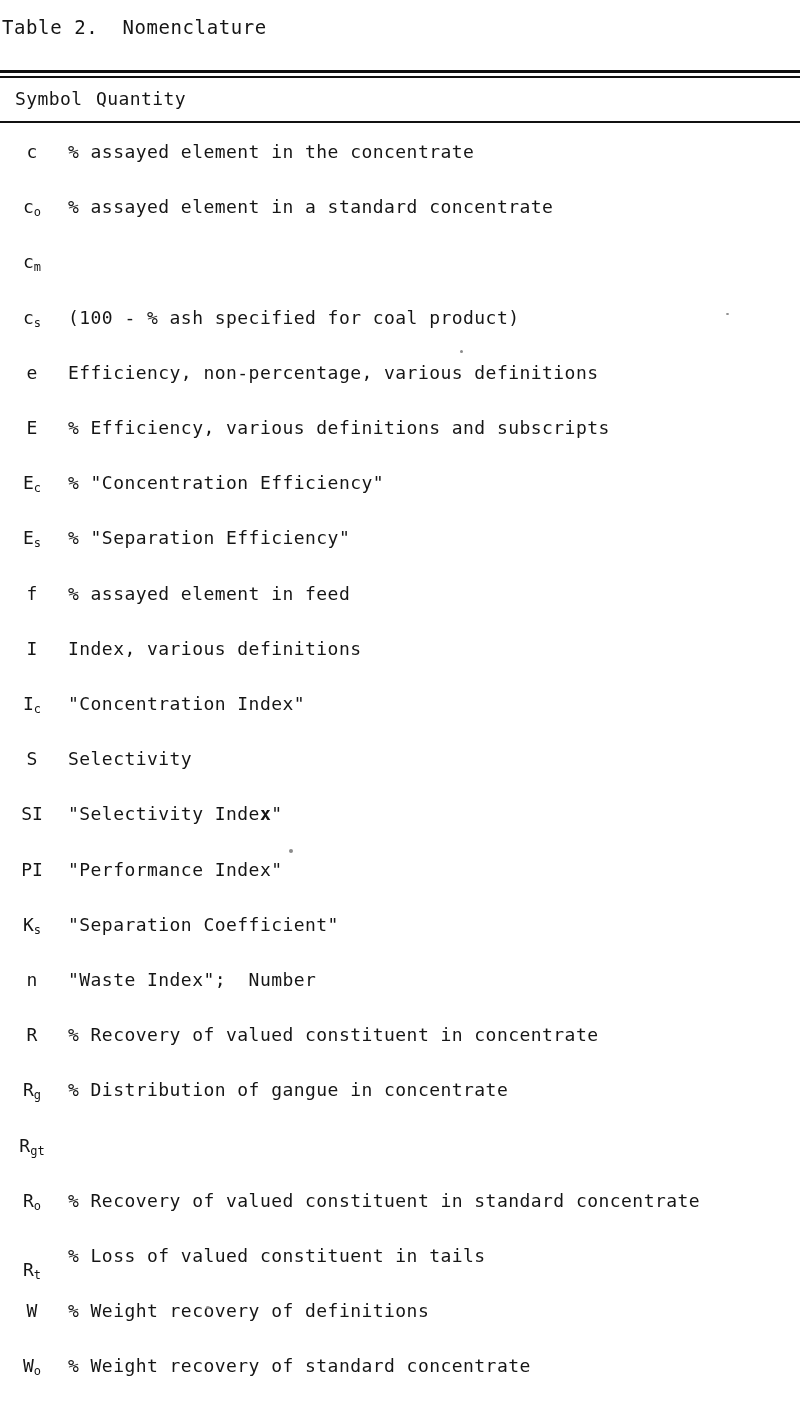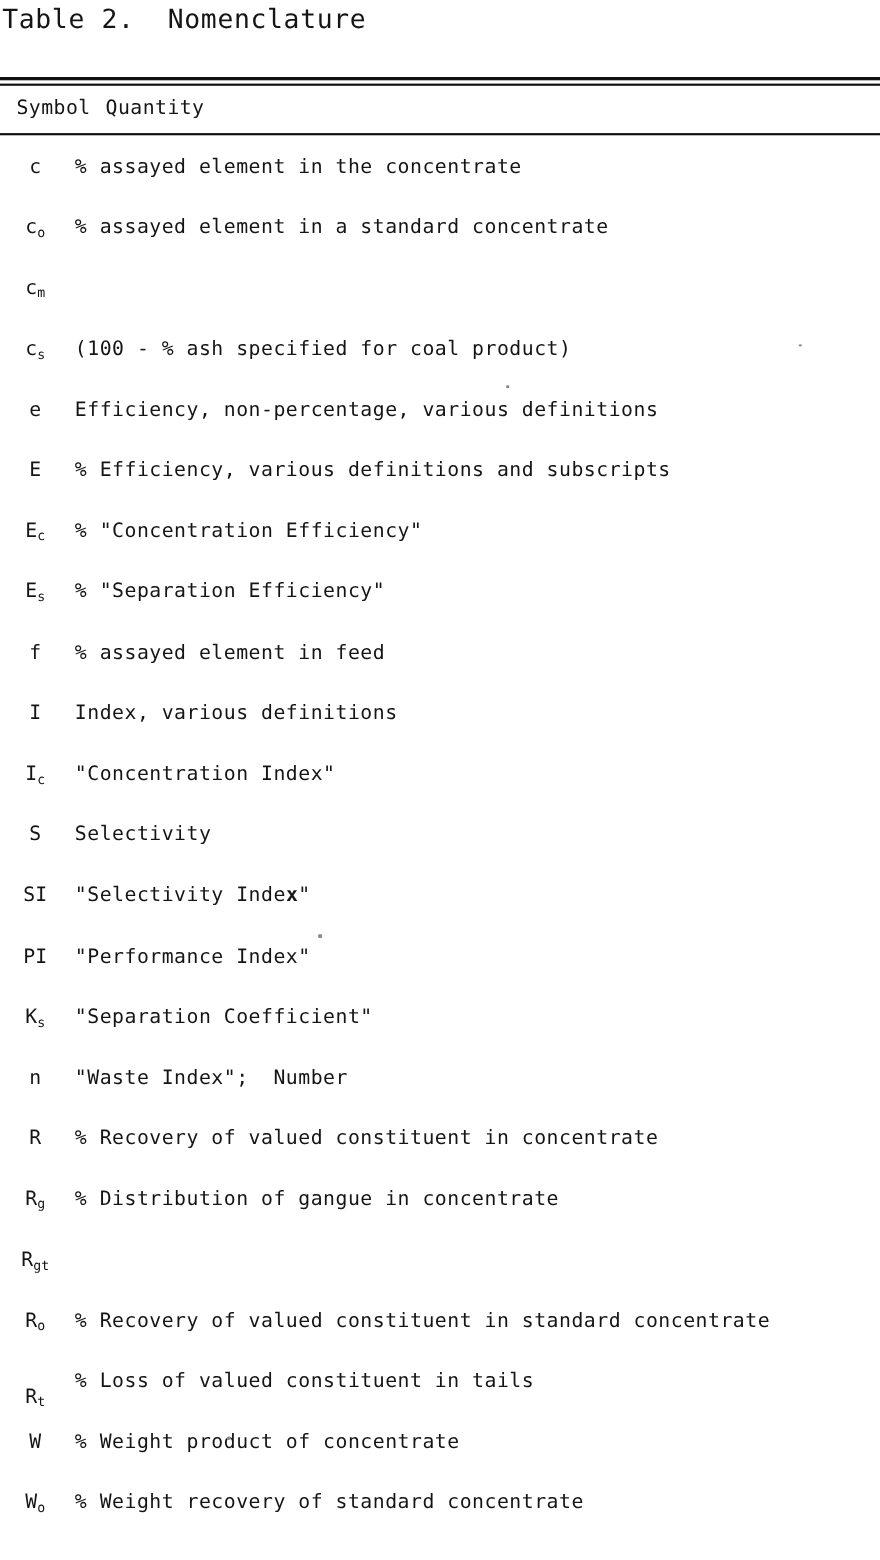--- a/index.html
+++ b/index.html
@@ -22,22 +22,22 @@
     position: relative;
     width: 800px;
     height: 1418px;
     box-sizing: border-box;
   }
 
   
   .table-title {
     position: absolute;
     left: 2px;
-    top: 5px;
-    font-size: 24px;
+    top: 18px;
+    font-size: 19px;
     letter-spacing: 0.6px;
     white-space: pre;
     line-height: 1;
   }
 
   
   .rule {
     position: absolute;
     left: 0;
     width: 800px;
@@ -192,21 +192,21 @@
       <div class="row" style="top: 1191.8px; padding-left: 21px;">
         <div class="sym">R<sub>o</sub></div>
         <div class="qty">% Recovery of valued constituent in standard concentrate</div>
       </div>
       <div class="row" style="top: 1247px;">
         <div class="sym low">R<sub>t</sub></div>
         <div class="qty">% Loss of valued constituent in tails</div>
       </div>
       <div class="row" style="top: 1302.2px;">
         <div class="sym">W</div>
-        <div class="qty">% Weight product of concentrate</div>
+        <div class="qty">% Weight recovery of definitions</div>
       </div>
       <div class="row" style="top: 1357.4px;">
         <div class="sym">W<sub>o</sub></div>
         <div class="qty">% Weight recovery of standard concentrate</div>
       </div>
     </div>
 
   <div class="speck" style="left:726px; top:313px; width:3px; height:2px;"></div>
   <div class="speck" style="left:460px; top:350px; width:3px; height:3px;"></div>
   <div class="speck" style="left:289px; top:849px; width:4px; height:4px;"></div>

